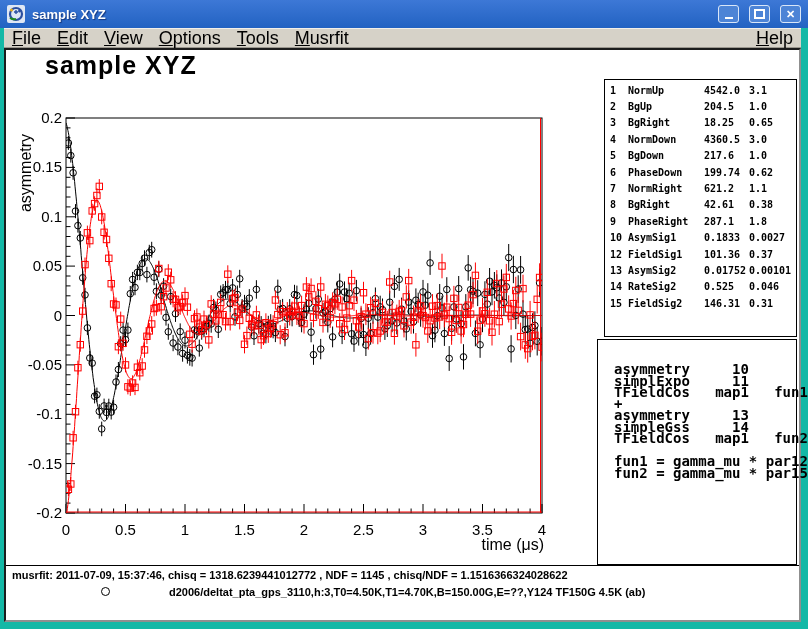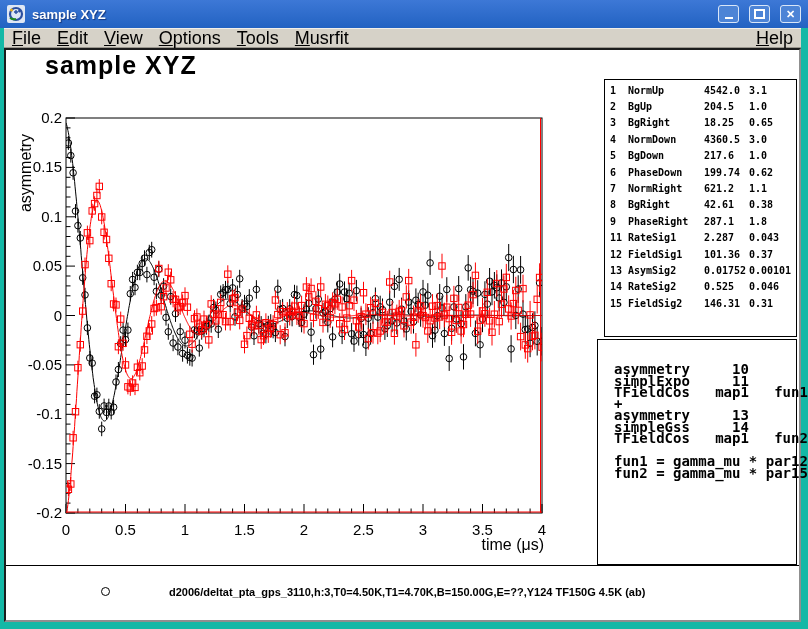--- a/index.html
+++ b/index.html
@@ -615,21 +615,21 @@
     <div class="pbox param-box">
         <div class="param-row"><span class="c-no">1</span><span class="c-name">NormUp</span><span class="c-val">4542.0</span><span class="c-err">3.1</span></div>
         <div class="param-row"><span class="c-no">2</span><span class="c-name">BgUp</span><span class="c-val">204.5</span><span class="c-err">1.0</span></div>
         <div class="param-row"><span class="c-no">3</span><span class="c-name">BgRight</span><span class="c-val">18.25</span><span class="c-err">0.65</span></div>
         <div class="param-row"><span class="c-no">4</span><span class="c-name">NormDown</span><span class="c-val">4360.5</span><span class="c-err">3.0</span></div>
         <div class="param-row"><span class="c-no">5</span><span class="c-name">BgDown</span><span class="c-val">217.6</span><span class="c-err">1.0</span></div>
         <div class="param-row"><span class="c-no">6</span><span class="c-name">PhaseDown</span><span class="c-val">199.74</span><span class="c-err">0.62</span></div>
         <div class="param-row"><span class="c-no">7</span><span class="c-name">NormRight</span><span class="c-val">621.2</span><span class="c-err">1.1</span></div>
         <div class="param-row"><span class="c-no">8</span><span class="c-name">BgRight</span><span class="c-val">42.61</span><span class="c-err">0.38</span></div>
         <div class="param-row"><span class="c-no">9</span><span class="c-name">PhaseRight</span><span class="c-val">287.1</span><span class="c-err">1.8</span></div>
-        <div class="param-row"><span class="c-no">11</span><span class="c-name">RateSig1</span><span class="c-val">2.287</span><span class="c-err">0.043</span></div>
+        <div class="param-row"><span class="c-no">10</span><span class="c-name">AsymSig1</span><span class="c-val">0.1833</span><span class="c-err">0.0027</span></div>
         <div class="param-row"><span class="c-no">12</span><span class="c-name">FieldSig1</span><span class="c-val">101.36</span><span class="c-err">0.37</span></div>
         <div class="param-row"><span class="c-no">13</span><span class="c-name">AsymSig2</span><span class="c-val">0.01752</span><span class="c-err">0.00101</span></div>
         <div class="param-row"><span class="c-no">14</span><span class="c-name">RateSig2</span><span class="c-val">0.525</span><span class="c-err">0.046</span></div>
         <div class="param-row"><span class="c-no">15</span><span class="c-name">FieldSig2</span><span class="c-val">146.31</span><span class="c-err">0.31</span></div>
       </div>
 
     <div class="pbox theory-box">
       <pre>asymmetry     10
 simplExpo     11
 TFieldCos   map1   fun1
@@ -637,19 +637,20 @@
 asymmetry     13
 simpleGss     14
 TFieldCos   map1   fun2
 
 fun1 = gamma_mu * par12
 fun2 = gamma_mu * par15</pre>
     </div>
 
     <div class="divider"></div>
 
+    <div class="status-line">musrfit: 2011-07-09, 15:37:46, chisq = 1318.6239441012772 , NDF = 1145 , chisq/NDF = 1.1516366324028622</div>
 
     <div class="legend-row" style="top:536px;">
       <span class="lg-marker lg-circle" style="border-color: rgb(0, 0, 0);"></span>
       <span class="lg-label">d2006/deltat_pta_gps_3110,h:3,T0=4.50K,T1=4.70K,B=150.00G,E=??,Y124 TF150G 4.5K (ab)</span>
     </div>
   </div>
 </div>
 
 </body></html>

